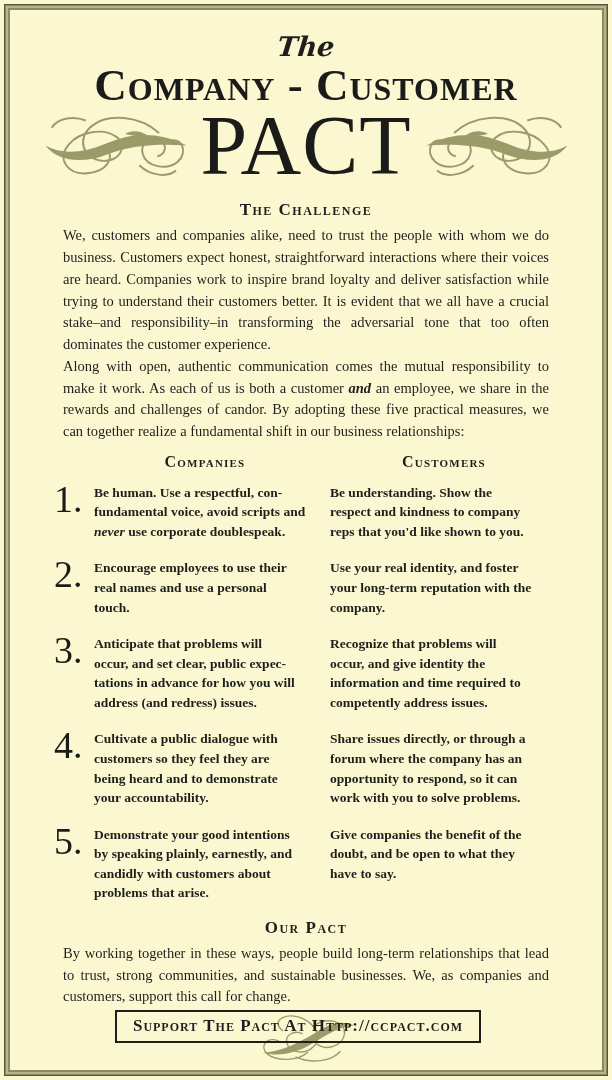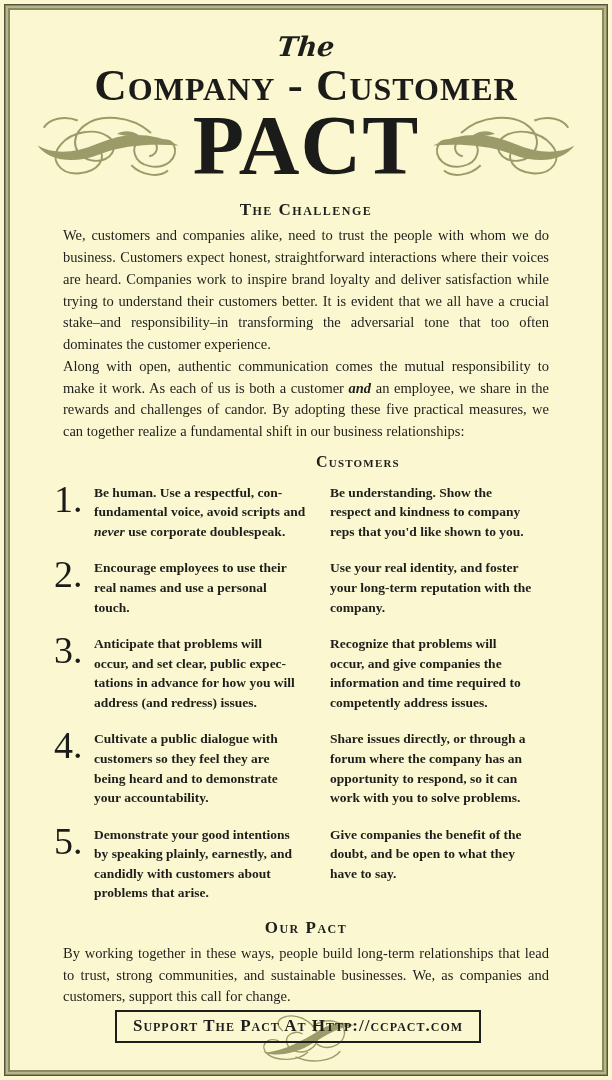--- a/index.html
+++ b/index.html
@@ -37,21 +37,21 @@
     font-size: 45px; line-height: 1.05;
     letter-spacing: 1px;
     margin-top: 2px;
     color: #1B1B19;
   }
   .pact-row {
     display: flex; align-items: center; justify-content: center;
     gap: 8px; margin-top: -4px; height: 82px;
   }
   .pact-word {
-    font-weight: bold; font-size: 84px; line-height: 0.9;
+    font-weight: normal; font-size: 84px; line-height: 0.9;
     letter-spacing: 1px; color: #1B1B19;
   }
   .flourish { width: 152px; height: 76px; flex: 0 0 auto; }
   .flourish.left { transform: scaleX(-1); }
 
   
   .sec-h {
     font-variant: small-caps; font-weight: bold;
     font-size: 17px; letter-spacing: 1.5px;
     margin: 13px 0 5px 0;
@@ -145,20 +145,21 @@
       </div>
 
       <div class="sec-h">The Challenge</div>
       <p class="body-p">We, customers and companies alike, need to trust the people with whom we do business. Customers expect honest, straightforward interactions where their voices are heard. Companies work to inspire brand loyalty and deliver satisfaction while trying to understand their customers better. It is evident that we all have a crucial stake–and responsibility–in transforming the adversarial tone that too often dominates the customer experience.</p>
 
       <p class="body-p"><span>Along with open, authentic communication comes the mutual responsibility to make it work. As each of us is both a customer </span><em>and</em><span> an employee, we share in the rewards and challenges of candor. By adopting these five practical measures, we can together realize a fundamental shift in our business relationships:</span></p>
 
       <div class="pact-grid">
         <div class="grid-head">
           <div></div>
+          <div class="col-h">Companies</div>
           <div></div>
           <div class="col-h">Customers</div>
         </div>
 
         <div class="pact-item-row">
           <div class="num">1.</div>
           <div class="cell"><span>Be human. Use a respectful, con-
 fundamental voice, avoid scripts and
 </span><em>never</em><span> use corporate doublespeak.</span></div>
           <div></div>
@@ -179,21 +180,21 @@
         </div>
 
         <div class="pact-item-row">
           <div class="num">3.</div>
           <div class="cell">Anticipate that problems will
 occur, and set clear, public expec-
 tations in advance for how you will
 address (and redress) issues.</div>
           <div></div>
           <div class="cell">Recognize that problems will
-occur, and give companies the
+occur, and give identity the
 information and time required to
 competently address issues.</div>
         </div>
 
         <div class="pact-item-row">
           <div class="num">4.</div>
           <div class="cell">Cultivate a public dialogue with
 customers so they feel they are
 being heard and to demonstrate
 your accountability.</div>

